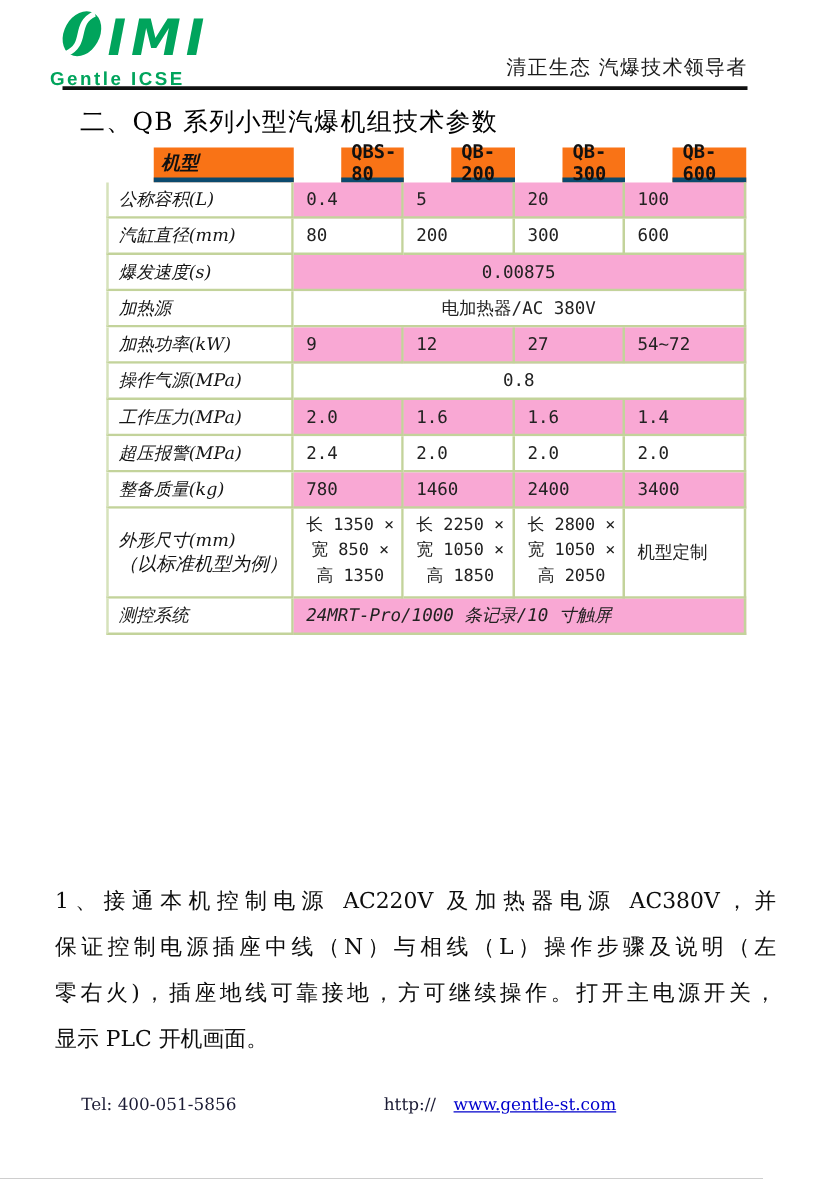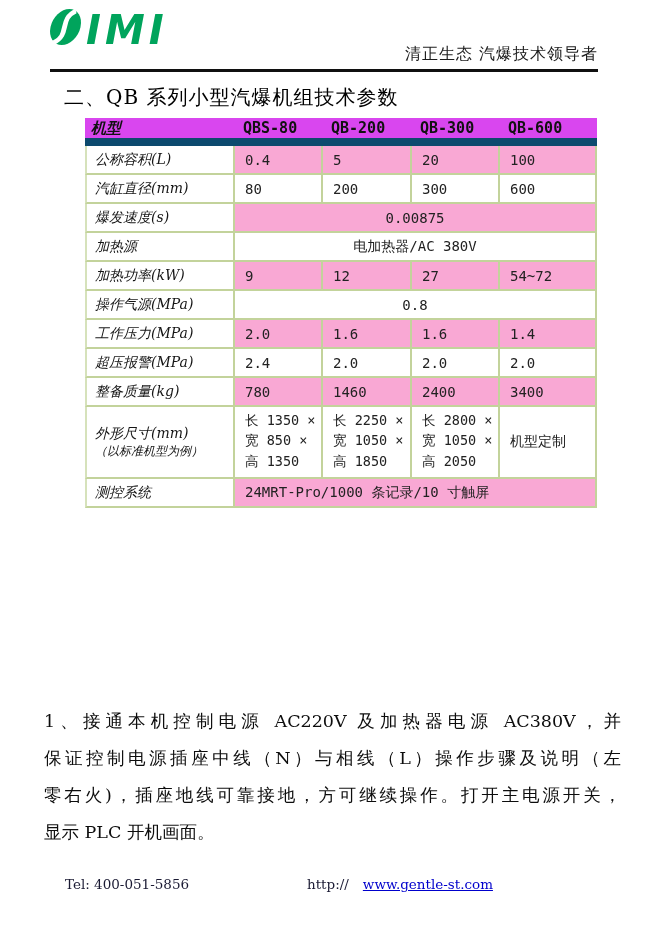--- a/index.html
+++ b/index.html
@@ -25,21 +25,21 @@
     font-family:"DejaVu Serif","Liberation Serif",serif;font-weight:500;
   }
   #spec-title{left:64px;top:84px;}
   #steps-title{left:60px;top:668px;}
   
   .spec-table{
     position:absolute;left:85px;top:118px;width:512px;
     display:grid;grid-template-columns:150px 88px 89px 88px 97px;
   }
   .cell{box-sizing:border-box;display:flex;align-items:center;}
-  .hdr{height:28px;border-bottom:8px solid #0c4a6e;background:#d946ef;}
+  .hdr{height:28px;border-bottom:4px solid #0c4a6e;background:#f97316;margin-left:38px;}
   .hdr-label{
     font-family:"DejaVu Serif",serif;font-style:italic;font-weight:bold;
     font-size:15px;padding-left:6px;
   }
   .hdr-model{
     font-family:"DejaVu Sans Mono","Liberation Mono",monospace;
     font-weight:bold;font-size:15px;padding-left:8px;
   }
   .body-cell{
     height:29px;border-right:2px solid #c3d39b;border-bottom:2px solid #c3d39b;
@@ -49,27 +49,27 @@
     border-left:2px solid #d6e2bb;
     font-family:"DejaVu Serif",serif;font-style:italic;font-size:14px;
     padding-left:8px;color:#151515;
   }
   .data-cell{
     font-family:"DejaVu Sans Mono","Liberation Mono",monospace;
     font-size:14px;padding-left:10px;color:#222;
   }
   .green{background:#f9a8d4;}
   .merged{grid-column:2 / span 4;justify-content:center;padding-left:0;}
-  .merged-left{grid-column:2 / span 4;justify-content:flex-start;}
+  .merged-left{grid-column:2 / span 4;justify-content:flex-start;font-style:italic;}
   .tall{height:72px;}
   .dims{
     white-space:pre-line;line-height:1.5;font-size:13.5px;
-    padding-top:4px;padding-bottom:7px;
+    padding-top:4px;padding-bottom:7px;text-align:center;
   }
-  .label-note{font-size:12px;display:block;}
+  .label-note{font-size:15px;display:block;}
   .two-line{flex-direction:column;align-items:flex-start;justify-content:center;}
   
   .steps{position:absolute;left:44px;top:706px;width:577px;
     font-family:"DejaVu Serif","Liberation Serif",serif;font-size:17.5px;color:#0d0d0d;}
   .steps .line{height:37px;line-height:30px;overflow:hidden;}
   .just{text-align:justify;text-align-last:justify;}
   
   .footer-tel{
     position:absolute;left:65px;top:876px;font-size:13.5px;color:#1a1a33;
     font-family:"DejaVu Serif",serif;
@@ -86,20 +86,21 @@
 <div class="page">
 
   <div class="logo">
     <svg width="148" height="46" viewBox="0 0 148 46">
       <g transform="translate(8,0) skewX(-12)">
         <ellipse cx="22" cy="21" rx="15" ry="18" fill="#00a45c"></ellipse>
         <path d="M13,37 C29,29 13,13 29,5" stroke="#ffffff" stroke-width="5" fill="none"></path>
       </g>
       <text x="46" y="38" font-size="40" font-weight="900" font-style="italic" font-family="DejaVu Sans, sans-serif" letter-spacing="4" fill="#00a45c">IMI</text>
     </svg>
+    <div class="logo-sub">Gentle ICSE</div>
   </div>
 
   <div class="slogan">清正生态 汽爆技术领导者</div>
   <div class="header-rule"></div>
 
   <div class="sec-title" id="spec-title">二、QB 系列小型汽爆机组技术参数</div>
 
   <div class="spec-table">
 
     <div class="cell hdr hdr-label">机型</div>

